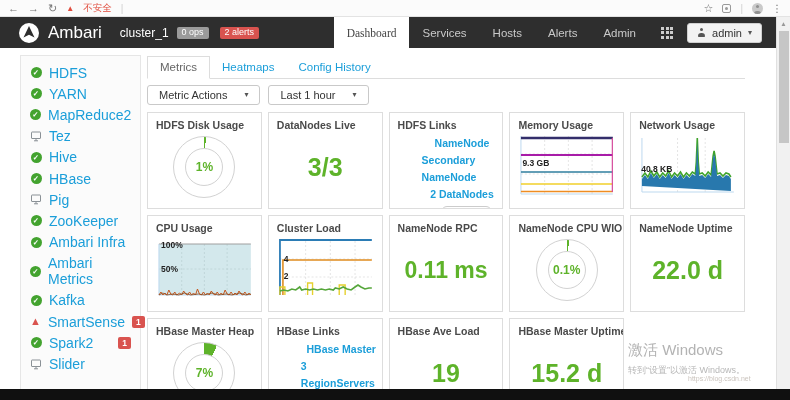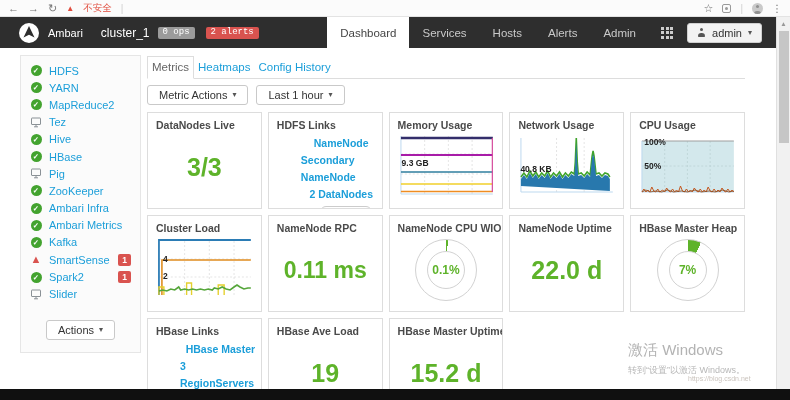--- a/index.html
+++ b/index.html
@@ -20,61 +20,61 @@
   .ext-ic::after{content:"";position:absolute;left:2px;top:2px;width:3px;height:3px;background:#9a9a9a;border-radius:50%;}
   .avatar{width:11px;height:11px;border-radius:50%;background:#c9c9c9;position:relative;overflow:hidden;}
   .avatar::before{content:"";position:absolute;top:2px;left:3.8px;width:3.4px;height:3.4px;border-radius:50%;background:#8f8f8f;}
   .avatar::after{content:"";position:absolute;bottom:-1px;left:1.8px;width:7.4px;height:4px;border-radius:3px 3px 0 0;background:#8f8f8f;}
   .kebab{color:#6d6d6d;font-size:10px;}
 
   
   .topnav{position:absolute;left:0;top:17px;width:776px;height:31px;background:#2e2e2e;
           display:flex;align-items:stretch;}
   .brand{display:flex;align-items:center;gap:8px;padding-left:18px;}
-  .brand-name{color:#fff;font-size:11px;}
+  .brand-name{color:#fff;font-size:17px;}
   .cluster-name{color:#fff;font-size:12px;margin-left:10px;}
-  .badge{font-size:9px;color:#fff;border-radius:2px;padding:1.5px 5px;line-height:1;font-family:Liberation Mono, monospace;}
+  .badge{font-size:9px;color:#fff;border-radius:2px;padding:1.5px 5px;line-height:1;}
   .badge.ops{background:#9b9b9b;}
   .badge.alerts{background:#d9534f;margin-left:3px;}
   .nav-tabs{margin-left:auto;display:flex;align-items:stretch;}
   .nav-tab{display:flex;align-items:center;padding:0 13px;color:#c9c9c9;font-size:11.5px;cursor:pointer;}
-  .nav-tab.active{background:#fff;color:#444;}
+  .nav-tab.active{background:#fff;color:#444;font-family:Liberation Serif, serif;}
   .grid-icon{align-self:center;display:grid;grid-template-columns:repeat(3,3px);gap:1.5px;margin:0 12px;cursor:pointer;}
   .grid-icon i{width:3px;height:3px;background:#cdcdcd;display:block;}
   .admin-btn{align-self:center;margin:0 14px 0 2px;background:#f2f2f2;border:1px solid #cfcfcf;border-radius:3px;
              padding:3px 9px;display:flex;align-items:center;gap:6px;font-size:11px;color:#333;cursor:pointer;}
   .person{width:9px;height:9px;position:relative;display:inline-block;}
   .person::before{content:"";position:absolute;top:0;left:2.8px;width:3.4px;height:3.4px;border-radius:50%;background:#555;}
   .person::after{content:"";position:absolute;bottom:0;left:.6px;width:7.8px;height:4px;border-radius:4px 4px 1px 1px;background:#555;}
   .caret{font-size:8px;color:#555;line-height:1;}
 
   
   .sidebar{position:absolute;left:20px;top:55px;width:121px;background:#fbfbfb;
            border:1px solid #e6e6e6;padding:6px 0 12px;box-sizing:border-box;}
   .svc{display:flex;align-items:center;gap:7px;padding:2.6px 9px;cursor:pointer;}
-  .svc-label{color:#1b9ed9;font-size:11px;}
+  .svc-label{color:#1b9ed9;font-size:14px;}
   .svc-ic{width:12px;display:flex;justify-content:center;}
   .ic{display:none;}
   .svc[data-status="ok"] .ic-ok{display:flex;}
   .svc[data-status="client"] .ic-client{display:inline;}
   .svc[data-status="warn"] .ic-warn{display:inline-block;}
   .ic-ok{width:11px;height:11px;background:#43a32f;border-radius:50%;color:#fff;font-size:7.5px;
          align-items:center;justify-content:center;font-weight:bold;}
   .ic-warn{color:#d9534f;font-size:11px;line-height:1;position:relative;}
   .svc-badge{margin-left:auto;background:#d9534f;color:#fff;font-size:8.5px;font-weight:bold;
              padding:1px 4px;border-radius:2px;line-height:1.2;}
   .svc-badge:empty{display:none;}
   .actions-wrap{display:flex;justify-content:center;margin-top:17px;}
-  .btn{display:inline-flex;align-items:center;gap:5px;background:#fff;border:1px solid #c9c9c9;
+  .btn{display:inline-flex;align-items:center;gap:17px;background:#fff;border:1px solid #c9c9c9;
        border-radius:3px;padding:3px 11px;font-size:11px;color:#333;cursor:pointer;}
 
   
   .main{position:absolute;left:147px;top:55px;width:598px;}
   .tabs{display:flex;border-bottom:1px solid #ddd;height:23px;align-items:flex-end;}
-  .tab{padding:4px 4px 5px;font-size:11.5px;color:#1b9ed9;cursor:pointer;}
+  .tab{padding:4px 12px 5px;font-size:11.5px;color:#1b9ed9;cursor:pointer;}
   .tab.active{background:#fff;border:1px solid #ddd;border-bottom:1px solid #fff;margin-bottom:-1px;color:#666;}
   .toolbar{display:flex;gap:8px;margin-top:6px;}
   .widgets{display:grid;grid-template-columns:repeat(5,1fr);gap:6px;grid-auto-rows:97px;margin-top:7px;}
   .widget{background:#fff;border:1px solid #ddd;box-sizing:border-box;overflow:hidden;}
   .w-title{font-size:10.5px;font-weight:bold;color:#4a4a4a;padding:6px 8px 1px;white-space:nowrap;}
   .w-body{display:flex;align-items:center;justify-content:center;height:70px;}
   .big{font-size:25px;font-weight:bold;color:#5eb32a;}
   .donut{width:60px;height:60px;border-radius:50%;border:1px solid #d2d2d2;position:relative;
          display:flex;align-items:center;justify-content:center;background:#fff;}
   .donut::before{content:"";position:absolute;inset:11px;background:#fff;border:1px solid #d2d2d2;border-radius:50%;}
@@ -285,20 +285,28 @@
         <span class="caret">▾</span>
       </span>
       <span class="btn">
         <span>Last 1 hour</span>
         <span class="caret">▾</span>
       </span>
     </div>
 
     <div class="widgets">
 
+      <div class="widget">
+        <div class="w-title">HDFS Disk Usage</div>
+        <div class="w-body">
+          <div class="donut" style="background: conic-gradient(rgb(94, 179, 42) 1%, rgb(255, 255, 255) 0deg);">
+            <span class="donut-val">1%</span>
+          </div>
+        </div>
+      </div>
 
       <div class="widget">
         <div class="w-title">DataNodes Live</div>
         <div class="w-body">
             <span class="big">3/3</span>
           </div>
       </div>
 
       <div class="widget">
         <div class="w-title">HDFS Links</div>

